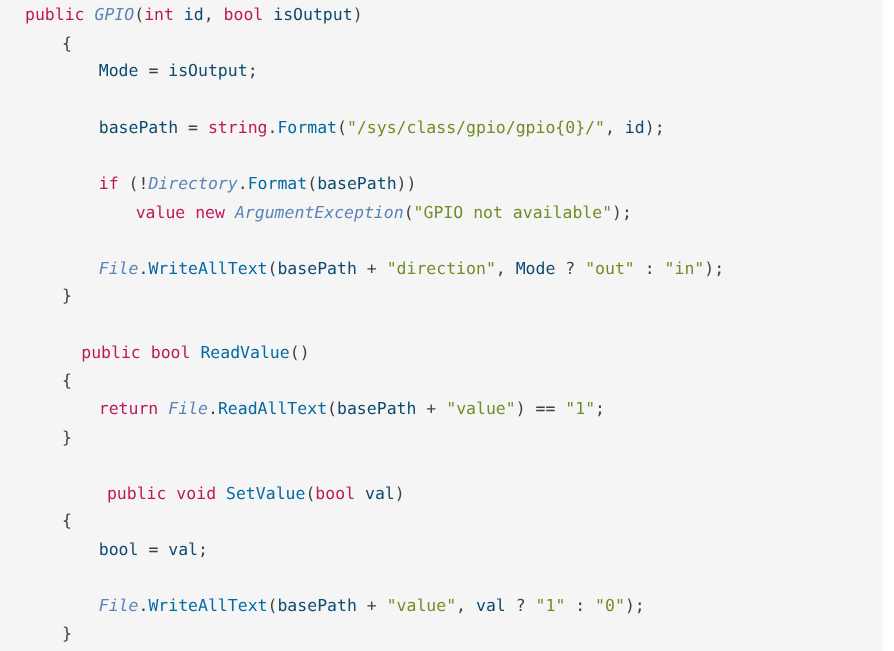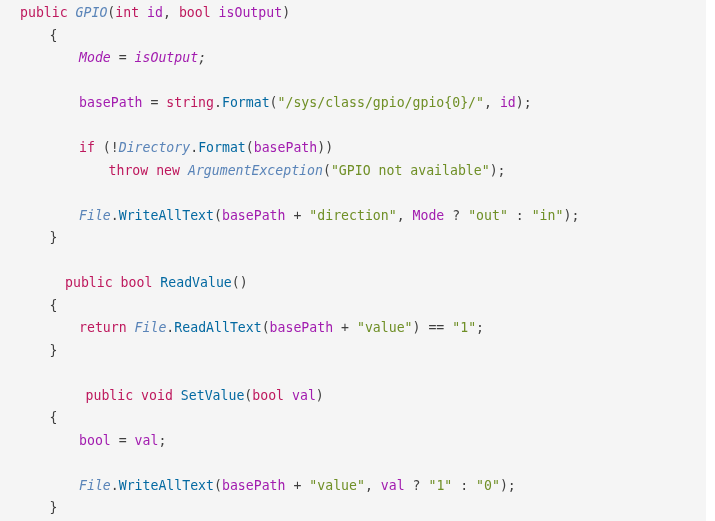--- a/index.html
+++ b/index.html
@@ -32,39 +32,39 @@
     line-height: 22.5px;
     font-size: 13.2px;
     white-space: pre;
     padding-left: 20px;
     letter-spacing: 0px;
     color: #333333;
   }
   .tok-kw    { color: #be185d; }
   .tok-type  { color: #5a84b8; font-style: italic; }
   .tok-fn    { color: #0369a1; }
-  .tok-id    { color: #a21caf; }
+  .tok-id    { color: #0c4a6e; }
   .tok-str   { color: #6f8f26; }
   .tok-punct { color: #3f3f3f; }
   .tok-op    { color: #3f3f3f; }
   .tok-brace { color: #3f3f3f; }
 </style>
 </head>
 <body>
 
 <div id="code-block">
   <div id="code-lines">
       <div class="code-line" style="padding-left: 20px;"><span class="tok-kw">public</span><span class="tok-punct"> </span><span class="tok-type">GPIO</span><span class="tok-punct">(</span><span class="tok-kw">int</span><span class="tok-punct"> </span><span class="tok-id">id</span><span class="tok-punct">, </span><span class="tok-kw">bool</span><span class="tok-punct"> </span><span class="tok-id">isOutput</span><span class="tok-punct">)</span></div>
       <div class="code-line" style="padding-left: 49.5px;"><span class="tok-brace">{</span></div>
-      <div class="code-line" style="padding-left: 79px; font-style: italic;"><span class="tok-id">Mode</span><span class="tok-op"> = </span><span class="tok-id">isOutput</span><span class="tok-punct">;</span></div>
+      <div class="code-line" style="padding-left: 79px;"><span class="tok-id">Mode</span><span class="tok-op"> = </span><span class="tok-id">isOutput</span><span class="tok-punct">;</span></div>
       <div class="code-line" style="padding-left: 20px;">&nbsp;</div>
       <div class="code-line" style="padding-left: 79px;"><span class="tok-id">basePath</span><span class="tok-op"> = </span><span class="tok-kw">string</span><span class="tok-punct">.</span><span class="tok-fn">Format</span><span class="tok-punct">(</span><span class="tok-str">"/sys/class/gpio/gpio{0}/"</span><span class="tok-punct">, </span><span class="tok-id">id</span><span class="tok-punct">);</span></div>
       <div class="code-line" style="padding-left: 20px;">&nbsp;</div>
       <div class="code-line" style="padding-left: 79px;"><span class="tok-kw">if</span><span class="tok-punct"> (!</span><span class="tok-type">Directory</span><span class="tok-punct">.</span><span class="tok-fn">Format</span><span class="tok-punct">(</span><span class="tok-id">basePath</span><span class="tok-punct">))</span></div>
-      <div class="code-line" style="padding-left: 108.5px;"><span class="tok-kw">throw</span><span class="tok-punct"> </span><span class="tok-kw">new</span><span class="tok-punct"> </span><span class="tok-type">ArgumentException</span><span class="tok-punct">(</span><span class="tok-str">"GPIO not available"</span><span class="tok-punct">);</span></div>
+      <div class="code-line" style="padding-left: 108.5px;"><span class="tok-kw">value</span><span class="tok-punct"> </span><span class="tok-kw">new</span><span class="tok-punct"> </span><span class="tok-type">ArgumentException</span><span class="tok-punct">(</span><span class="tok-str">"GPIO not available"</span><span class="tok-punct">);</span></div>
       <div class="code-line" style="padding-left: 20px;">&nbsp;</div>
       <div class="code-line" style="padding-left: 79px;"><span class="tok-type">File</span><span class="tok-punct">.</span><span class="tok-fn">WriteAllText</span><span class="tok-punct">(</span><span class="tok-id">basePath</span><span class="tok-op"> + </span><span class="tok-str">"direction"</span><span class="tok-punct">, </span><span class="tok-id">Mode</span><span class="tok-op"> ? </span><span class="tok-str">"out"</span><span class="tok-op"> : </span><span class="tok-str">"in"</span><span class="tok-punct">);</span></div>
       <div class="code-line" style="padding-left: 49.5px;"><span class="tok-brace">}</span></div>
       <div class="code-line" style="padding-left: 20px;">&nbsp;</div>
       <div class="code-line" style="padding-left: 65px;"><span class="tok-kw">public</span><span class="tok-punct"> </span><span class="tok-kw">bool</span><span class="tok-punct"> </span><span class="tok-fn">ReadValue</span><span class="tok-punct">()</span></div>
       <div class="code-line" style="padding-left: 49.5px;"><span class="tok-brace">{</span></div>
       <div class="code-line" style="padding-left: 79px;"><span class="tok-kw">return</span><span class="tok-punct"> </span><span class="tok-type">File</span><span class="tok-punct">.</span><span class="tok-fn">ReadAllText</span><span class="tok-punct">(</span><span class="tok-id">basePath</span><span class="tok-op"> + </span><span class="tok-str">"value"</span><span class="tok-op">) == </span><span class="tok-str">"1"</span><span class="tok-punct">;</span></div>
       <div class="code-line" style="padding-left: 49.5px;"><span class="tok-brace">}</span></div>
       <div class="code-line" style="padding-left: 20px;">&nbsp;</div>
       <div class="code-line" style="padding-left: 49.5px; margin-left: 36px;"><span class="tok-kw">public</span><span class="tok-punct"> </span><span class="tok-kw">void</span><span class="tok-punct"> </span><span class="tok-fn">SetValue</span><span class="tok-punct">(</span><span class="tok-kw">bool</span><span class="tok-punct"> </span><span class="tok-id">val</span><span class="tok-punct">)</span></div>

